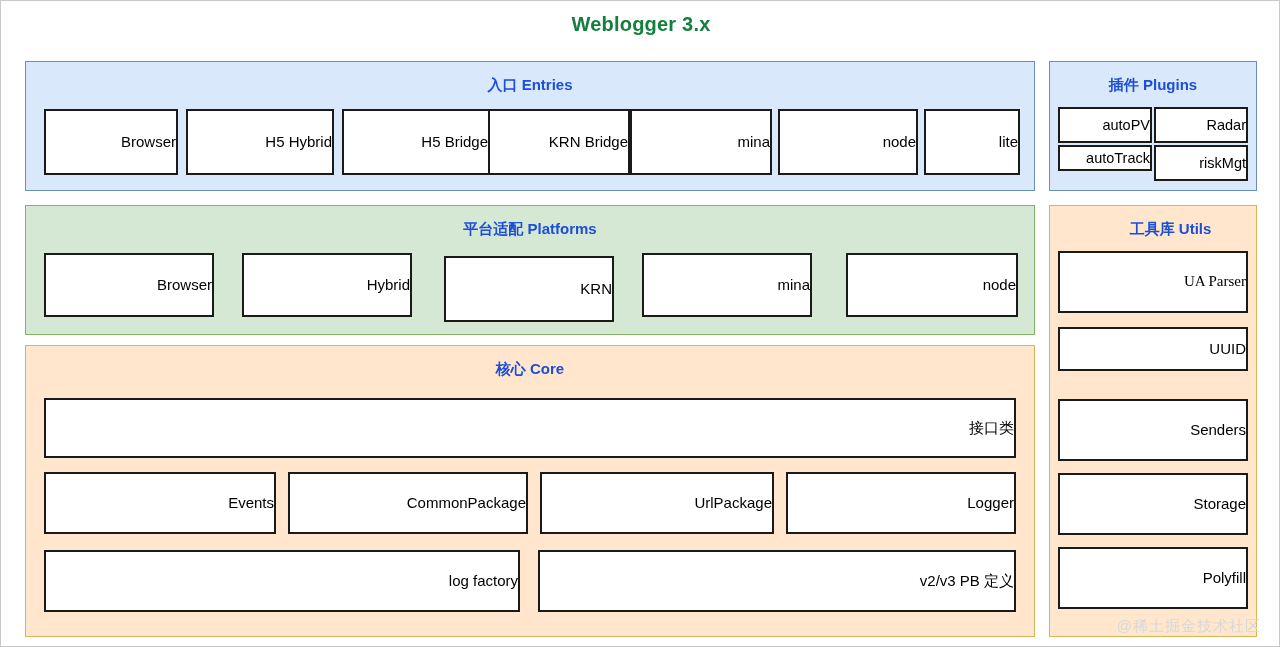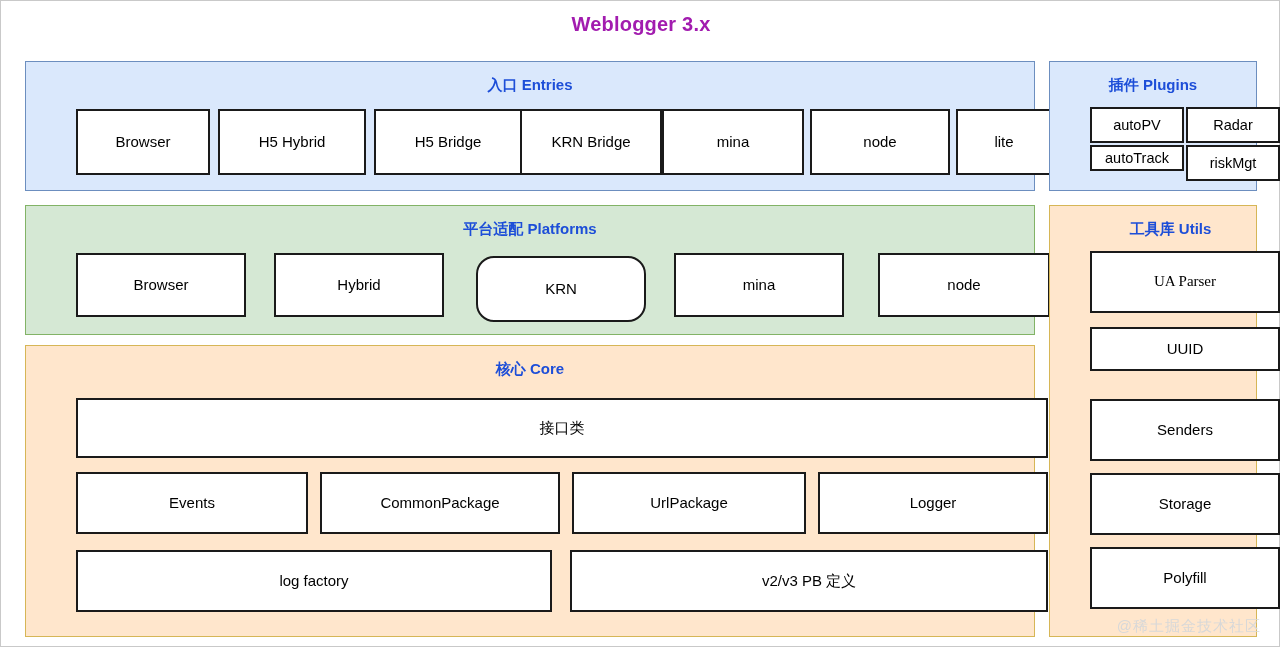--- a/index.html
+++ b/index.html
@@ -21,21 +21,21 @@
   }
 
   
   .diagram-title {
     position: absolute;
     left: 0; top: 12px;
     width: 1280px;
     text-align: center;
     font-size: 20px;
     font-weight: bold;
-    color: #a21caf;
+    color: #15803d;
     letter-spacing: 0.2px;
   }
 
   
   .panel {
     position: absolute;
     border-width: 1.5px;
     border-style: solid;
   }
   .panel-title {
@@ -50,26 +50,25 @@
   .panel.green  { background: #d5e8d4; border-color: #82b366; }
   .panel.orange { background: #ffe6cc; border-color: #d6b656; }
 
   
   .node {
     position: absolute;
     background: #ffffff;
     border: 2px solid #1a1a1a;
     display: flex;
     align-items: center;
-    justify-content: center;
+    justify-content: flex-end;
     font-size: 15px;
     color: #000000;
     text-align: center;
     line-height: 1.15;
-    margin-left: 32px;
   }
   .node.small { font-size: 14.5px; }
 
   
   #entries-panel   { left: 24px;   top: 60px;  width: 1010px; height: 130px; }
   #entries-panel .panel-title { margin-top: 14px; }
 
   #plugins-panel   { left: 1048px; top: 60px;  width: 208px;  height: 130px; }
   #plugins-panel .panel-title { margin-top: 14px; }
 
@@ -143,21 +142,21 @@
   </div>
 
   <div class="panel green" id="platforms-panel">
     <div class="panel-title">平台适配 Platforms</div>
     <div class="node" style="left:18px; top:47px; width:170px; height:64px;">
       <span>Browser</span>
     </div>
     <div class="node" style="left:216px; top:47px; width:170px; height:64px;">
       <span>Hybrid</span>
     </div>
-    <div class="node" style="left:418px; top:50px; width:170px; height:66px;border-radius:18px;">
+    <div class="node" style="left:418px; top:50px; width:170px; height:66px;">
       <span>KRN</span>
     </div>
     <div class="node" style="left:616px; top:47px; width:170px; height:64px;">
       <span>mina</span>
     </div>
     <div class="node" style="left:820px; top:47px; width:172px; height:64px;">
       <span>node</span>
     </div>
   </div>
 

